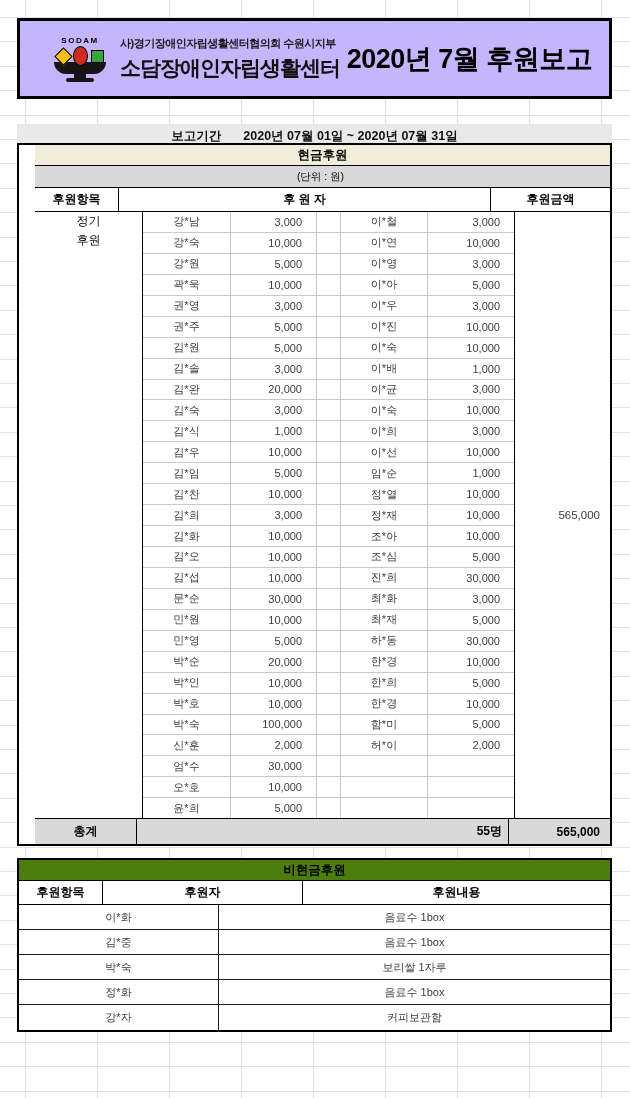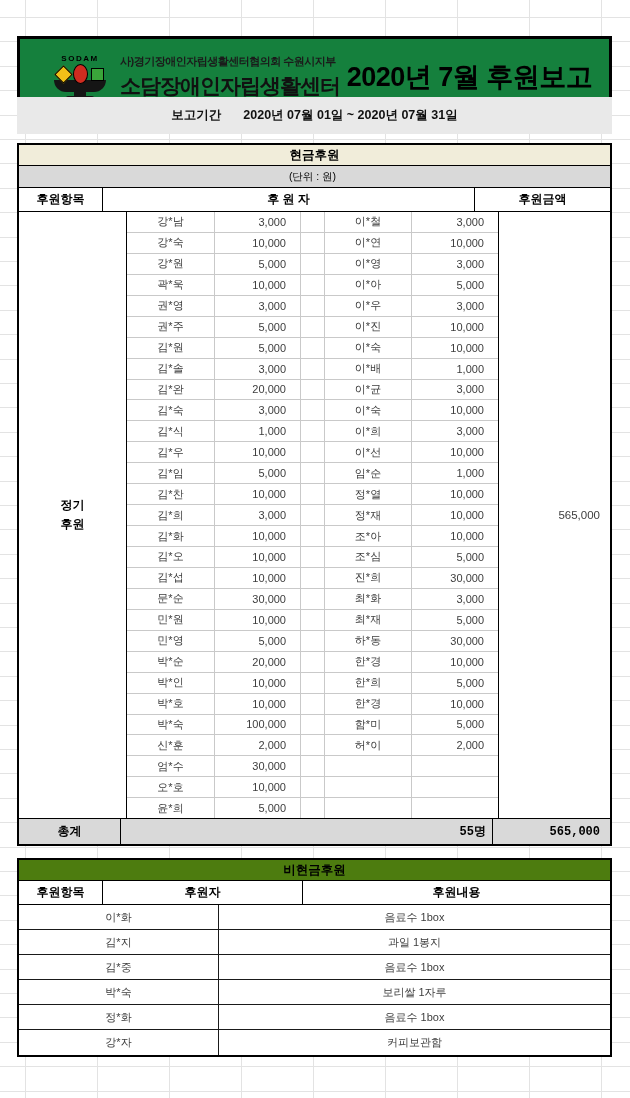--- a/index.html
+++ b/index.html
@@ -12,77 +12,77 @@
   .grid-bg {
     position:absolute; inset:0;
     background-image:
       repeating-linear-gradient(to right, #e3e3e3 0 1px, transparent 1px 72px),
       repeating-linear-gradient(to bottom, #e3e3e3 0 1px, transparent 1px 24.4px);
     background-position: 25px 0, 0 17px;
   }
 
   
   .header-box {
-    position:absolute; left:17px; top:36px; width:595px; height:81px;
-    border:3px solid #000; background:#15803d;
+    position:absolute; left:17px; top:18px; width:595px; height:81px;
+    border:3px solid #000; background:#c4b5fd;
     display:flex; align-items:center;
   }
   .logo-mark { width:60px; margin-left:30px; flex:none; }
   .sodam-label { text-align:center; font-size:8px; font-weight:bold; letter-spacing:1.5px; }
   .logo-shapes { display:flex; align-items:flex-end; justify-content:center; gap:3px; height:21px; position:relative; z-index:2; }
   .shape-diamond { width:13px; height:13px; background:#f2c018; border:1.5px solid #000; transform:rotate(45deg); margin-bottom:3px; }
   .shape-oval { width:15px; height:20px; background:#cf2c20; border:1.5px solid #000; border-radius:50%; }
   .shape-square { width:13px; height:13px; background:#3aa53a; border:1.5px solid #000; margin-bottom:3px; }
   .bowl { width:52px; height:12px; background:#151515; border-radius:0 0 26px 26px; margin:-4px auto 0; position:relative; z-index:1; }
   .bowl-foot { width:12px; height:4px; background:#151515; margin:0 auto; }
   .bowl-base { width:28px; height:4px; background:#151515; border-radius:2px; margin:0 auto; }
   .logo-texts { margin-left:10px; flex:none; }
   .org-line1 { font-size:11px; font-weight:600; color:#1b1b1b; letter-spacing:-0.5px; white-space:nowrap; }
   .org-line2 { font-size:21px; font-weight:800; color:#111; letter-spacing:-1px; margin-top:3px; white-space:nowrap; }
   .doc-title { flex:1; text-align:center; font-size:27px; font-weight:800; letter-spacing:-0.5px; padding-right:10px; white-space:nowrap; }
 
   
   .period-bar {
-    position:absolute; left:17px; top:97px; width:595px; height:37px;
+    position:absolute; left:17px; top:124px; width:595px; height:25px;
     background:#e9e9e9; display:flex; align-items:center; justify-content:center;
     font-size:12.5px; font-weight:600; color:#111;
   }
   .period-bar .p-label { margin-right:22px; }
 
   
-  .table1 { position:absolute; left:17px; top:143px; width:595px; border:2px solid #000; background:#fff; }
+  .table1 { position:absolute; left:17px; top:143px; width:595px; border:2px solid #000; background:#fff;padding-left:16px; }
   .t1-title { height:21px; line-height:20px; background:#f1edda; border-bottom:1.5px solid #000;
               text-align:center; font-weight:bold; font-size:12.5px; }
   .t1-unit  { height:22px; line-height:21px; background:#d9d9d9; border-bottom:1.5px solid #000;
               text-align:center; font-size:10.5px; padding-right:4px; }
   .t1-cols  { height:24px; display:flex; border-bottom:1.5px solid #000; font-weight:bold; font-size:12px; align-items:stretch; }
   .t1-cols > div { display:flex; align-items:center; justify-content:center; }
   .w-item { width:84px; flex:none; }
   .bdr-r-black { border-right:1.5px solid #000; }
   .w-donor { width:372px; flex:none; }
   .w-amount { flex:1; }
 
   .t1-body { display:flex; height:606px; }
   .t1-item-cell { width:108px; flex:none; border-right:1.5px solid #000;
-                  display:flex; flex-direction:column; align-items:center; justify-content:center;
-                  font-weight:bold; font-size:12px; line-height:1.55; }
+                  display:flex; flex-direction:column; align-items:center; justify-content:flex-start;
+                  font-weight:normal; font-size:12px; line-height:1.55; }
   .t1-donors { width:372px; flex:none; border-right:1.5px solid #000; display:flex; flex-direction:column; }
   .d-row { flex:1; display:flex; border-bottom:1px solid #c9c9c9; font-size:11px; color:#3d3d3d; }
   .d-row:last-child { border-bottom:none; }
   .d-row .cell { display:flex; align-items:center; }
   .c-name  { width:88px; flex:none; justify-content:center; border-right:1px solid #c9c9c9; }
   .c-amt   { width:86px; flex:none; justify-content:flex-end; padding-right:14px; border-right:1px solid #c9c9c9; }
   .c-gap   { width:24px; flex:none; border-right:1px solid #c9c9c9; }
   .c-name2 { width:87px; flex:none; justify-content:center; border-right:1px solid #c9c9c9; }
   .c-amt2  { flex:1; justify-content:flex-end; padding-right:14px; }
   .t1-amount-cell { flex:1; display:flex; align-items:center; justify-content:flex-end;
                     padding-right:10px; font-size:11.5px; color:#3d3d3d; }
 
   .t1-footer { height:26px; background:#d9d9d9; border-top:1.5px solid #000; display:flex;
-               font-weight:bold; font-size:12px; align-items:stretch;font-family:Liberation Mono, monospace; }
+               font-weight:bold; font-size:12px; align-items:stretch; }
   .t1-footer > div { display:flex; align-items:center; }
   .f-label { width:102px; flex:none; justify-content:center; border-right:1.5px solid #000; }
   .f-count { width:372px; flex:none; justify-content:flex-end; padding-right:6px; border-right:1.5px solid #000; }
   .f-amount { flex:1; justify-content:flex-end; padding-right:10px; }
 
   
   .table2 { position:absolute; left:17px; top:858px; width:595px; border:2px solid #000; background:#fff; }
   .t2-title { height:21px; line-height:20px; background:#4d7c0f; border-bottom:1.5px solid #000;
               text-align:center; font-weight:bold; font-size:12.5px; }
   .t2-cols { height:24px; display:flex; border-bottom:1.5px solid #000; font-weight:bold; font-size:12px; }
@@ -362,24 +362,20 @@
       <div class="w2-donor bdr-r-black">후원자</div>
       <div class="w2-content">후원내용</div>
     </div>
     <div class="t2-body">
       <div class="t2-rows">
           <div class="n-row">
             <div class="n-donor">이*화</div>
             <div class="n-content">음료수 1box</div>
           </div>
           <div class="n-row">
-            <div class="n-donor">김*지</div>
-            <div class="n-content">과일 1봉지</div>
-          </div>
-          <div class="n-row">
             <div class="n-donor">김*중</div>
             <div class="n-content">음료수 1box</div>
           </div>
           <div class="n-row">
             <div class="n-donor">박*숙</div>
             <div class="n-content">보리쌀 1자루</div>
           </div>
           <div class="n-row">
             <div class="n-donor">정*화</div>
             <div class="n-content">음료수 1box</div>

